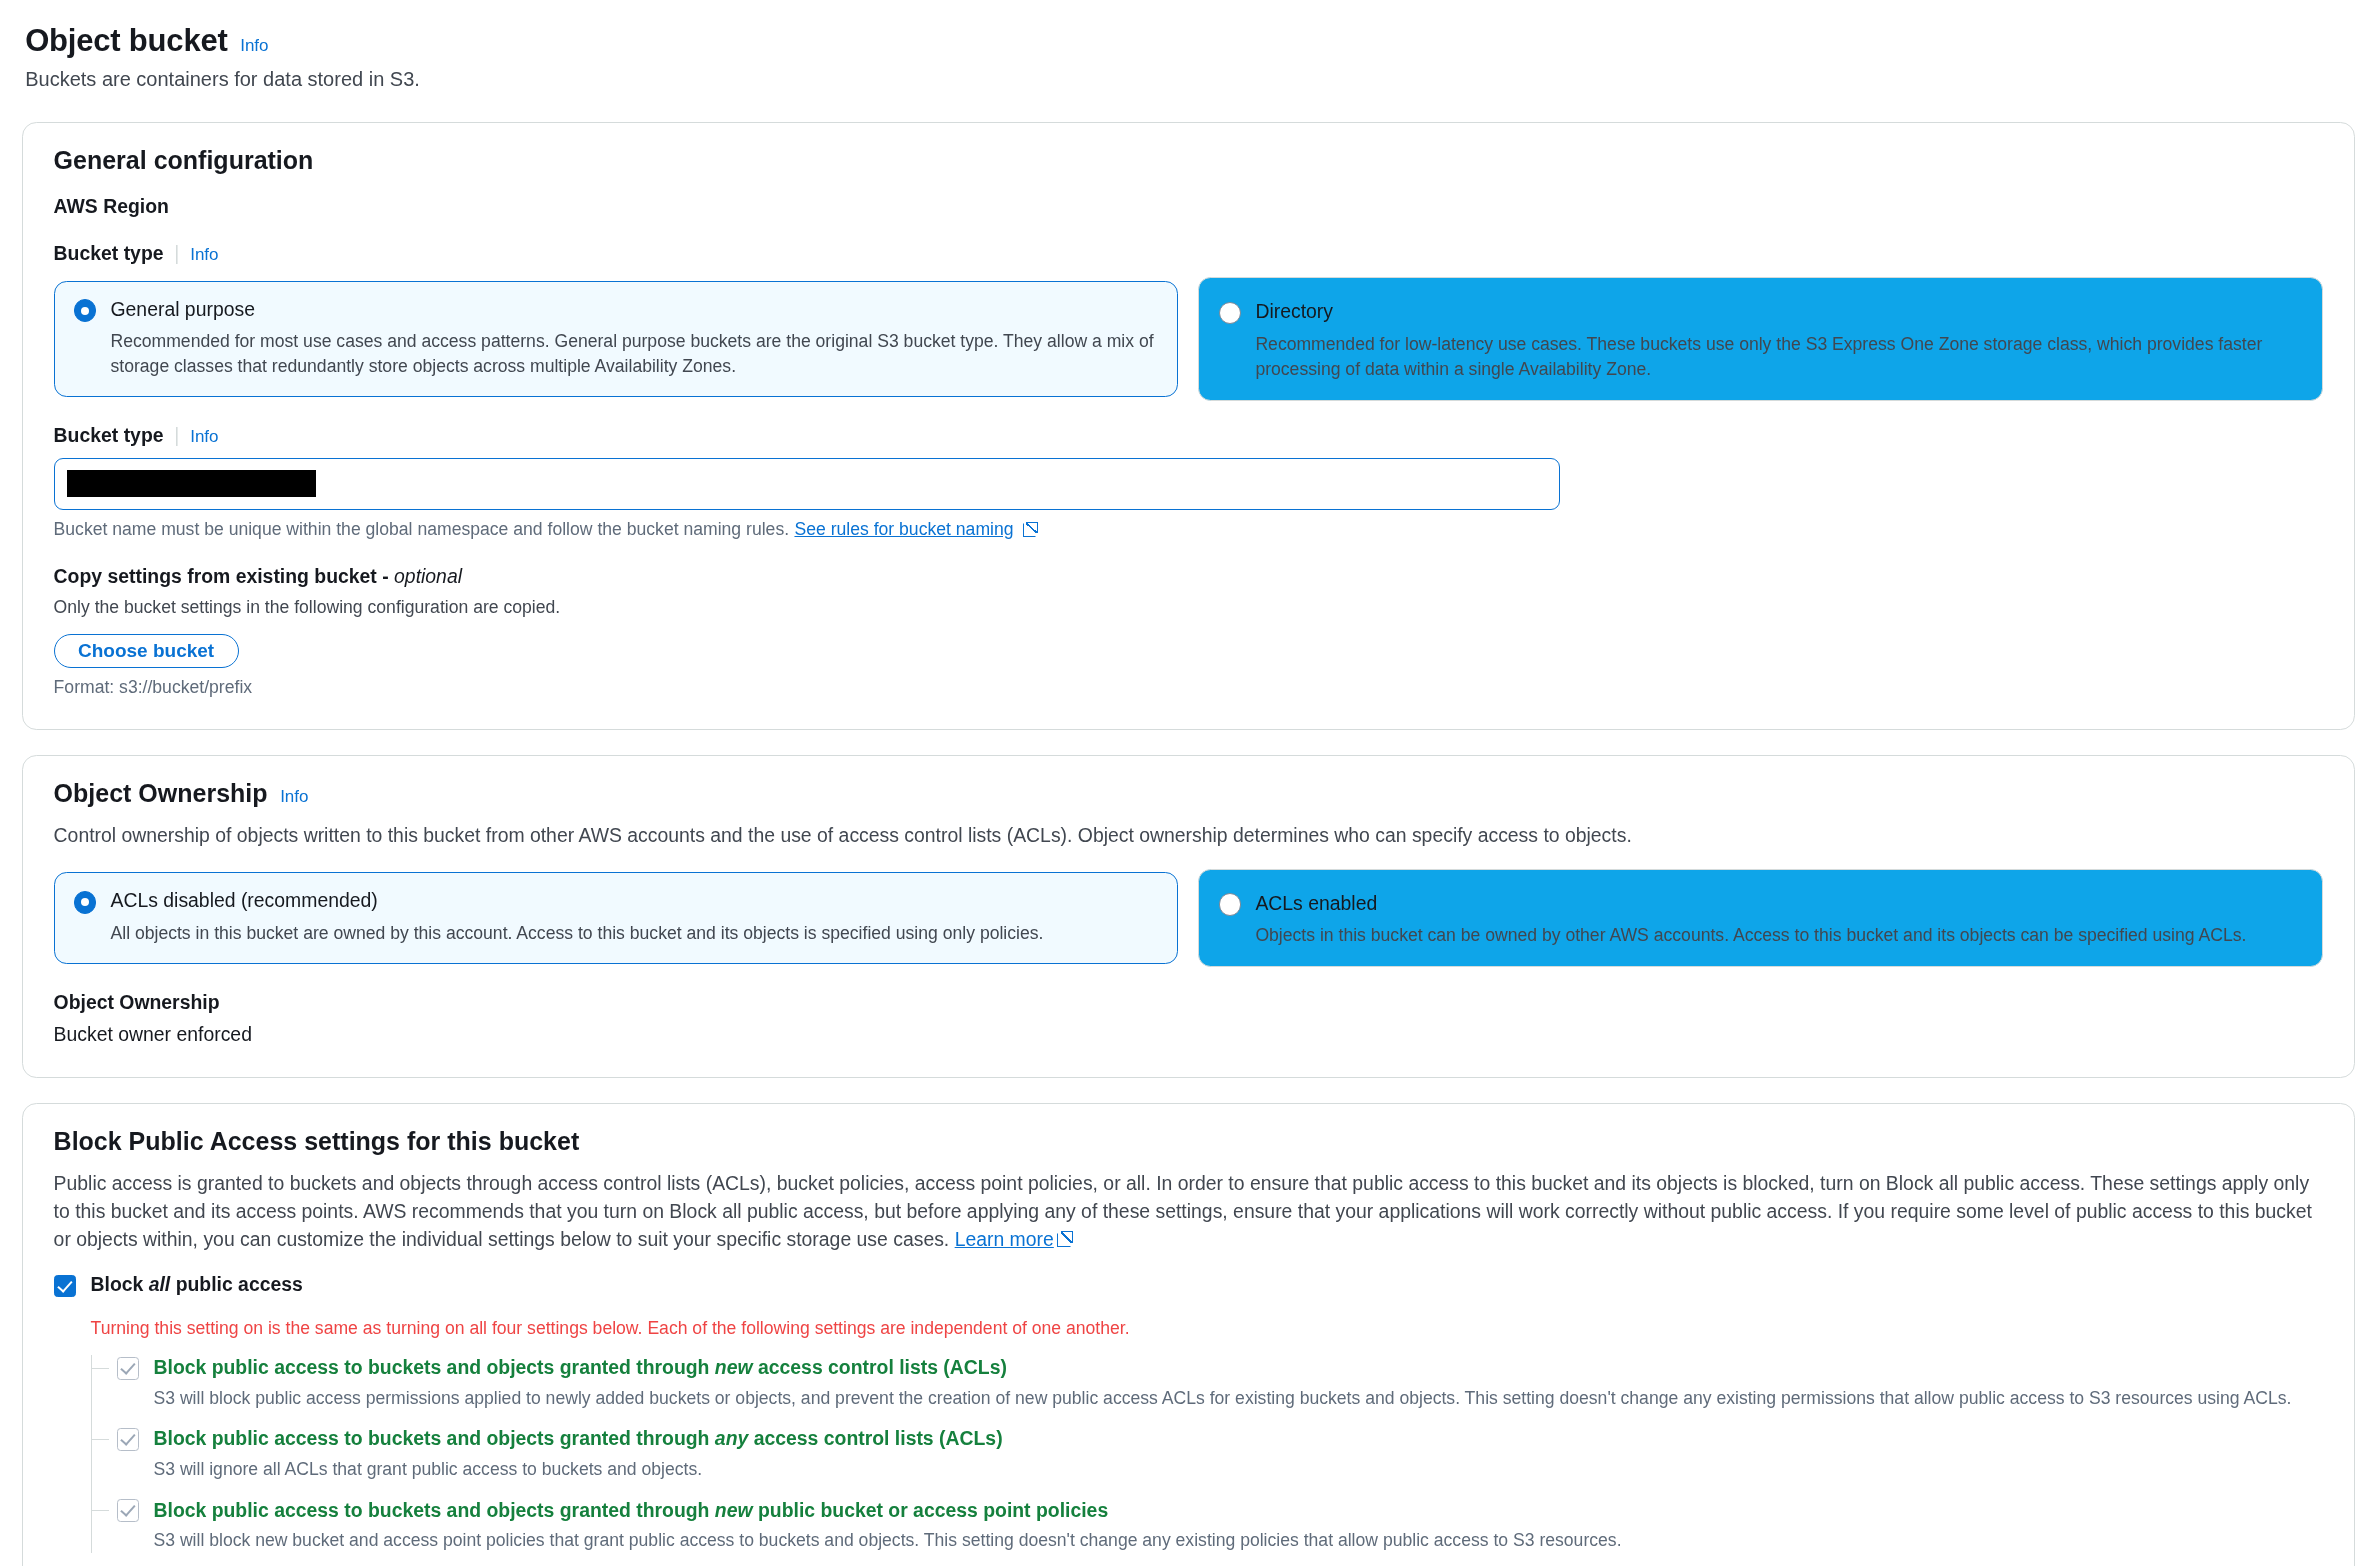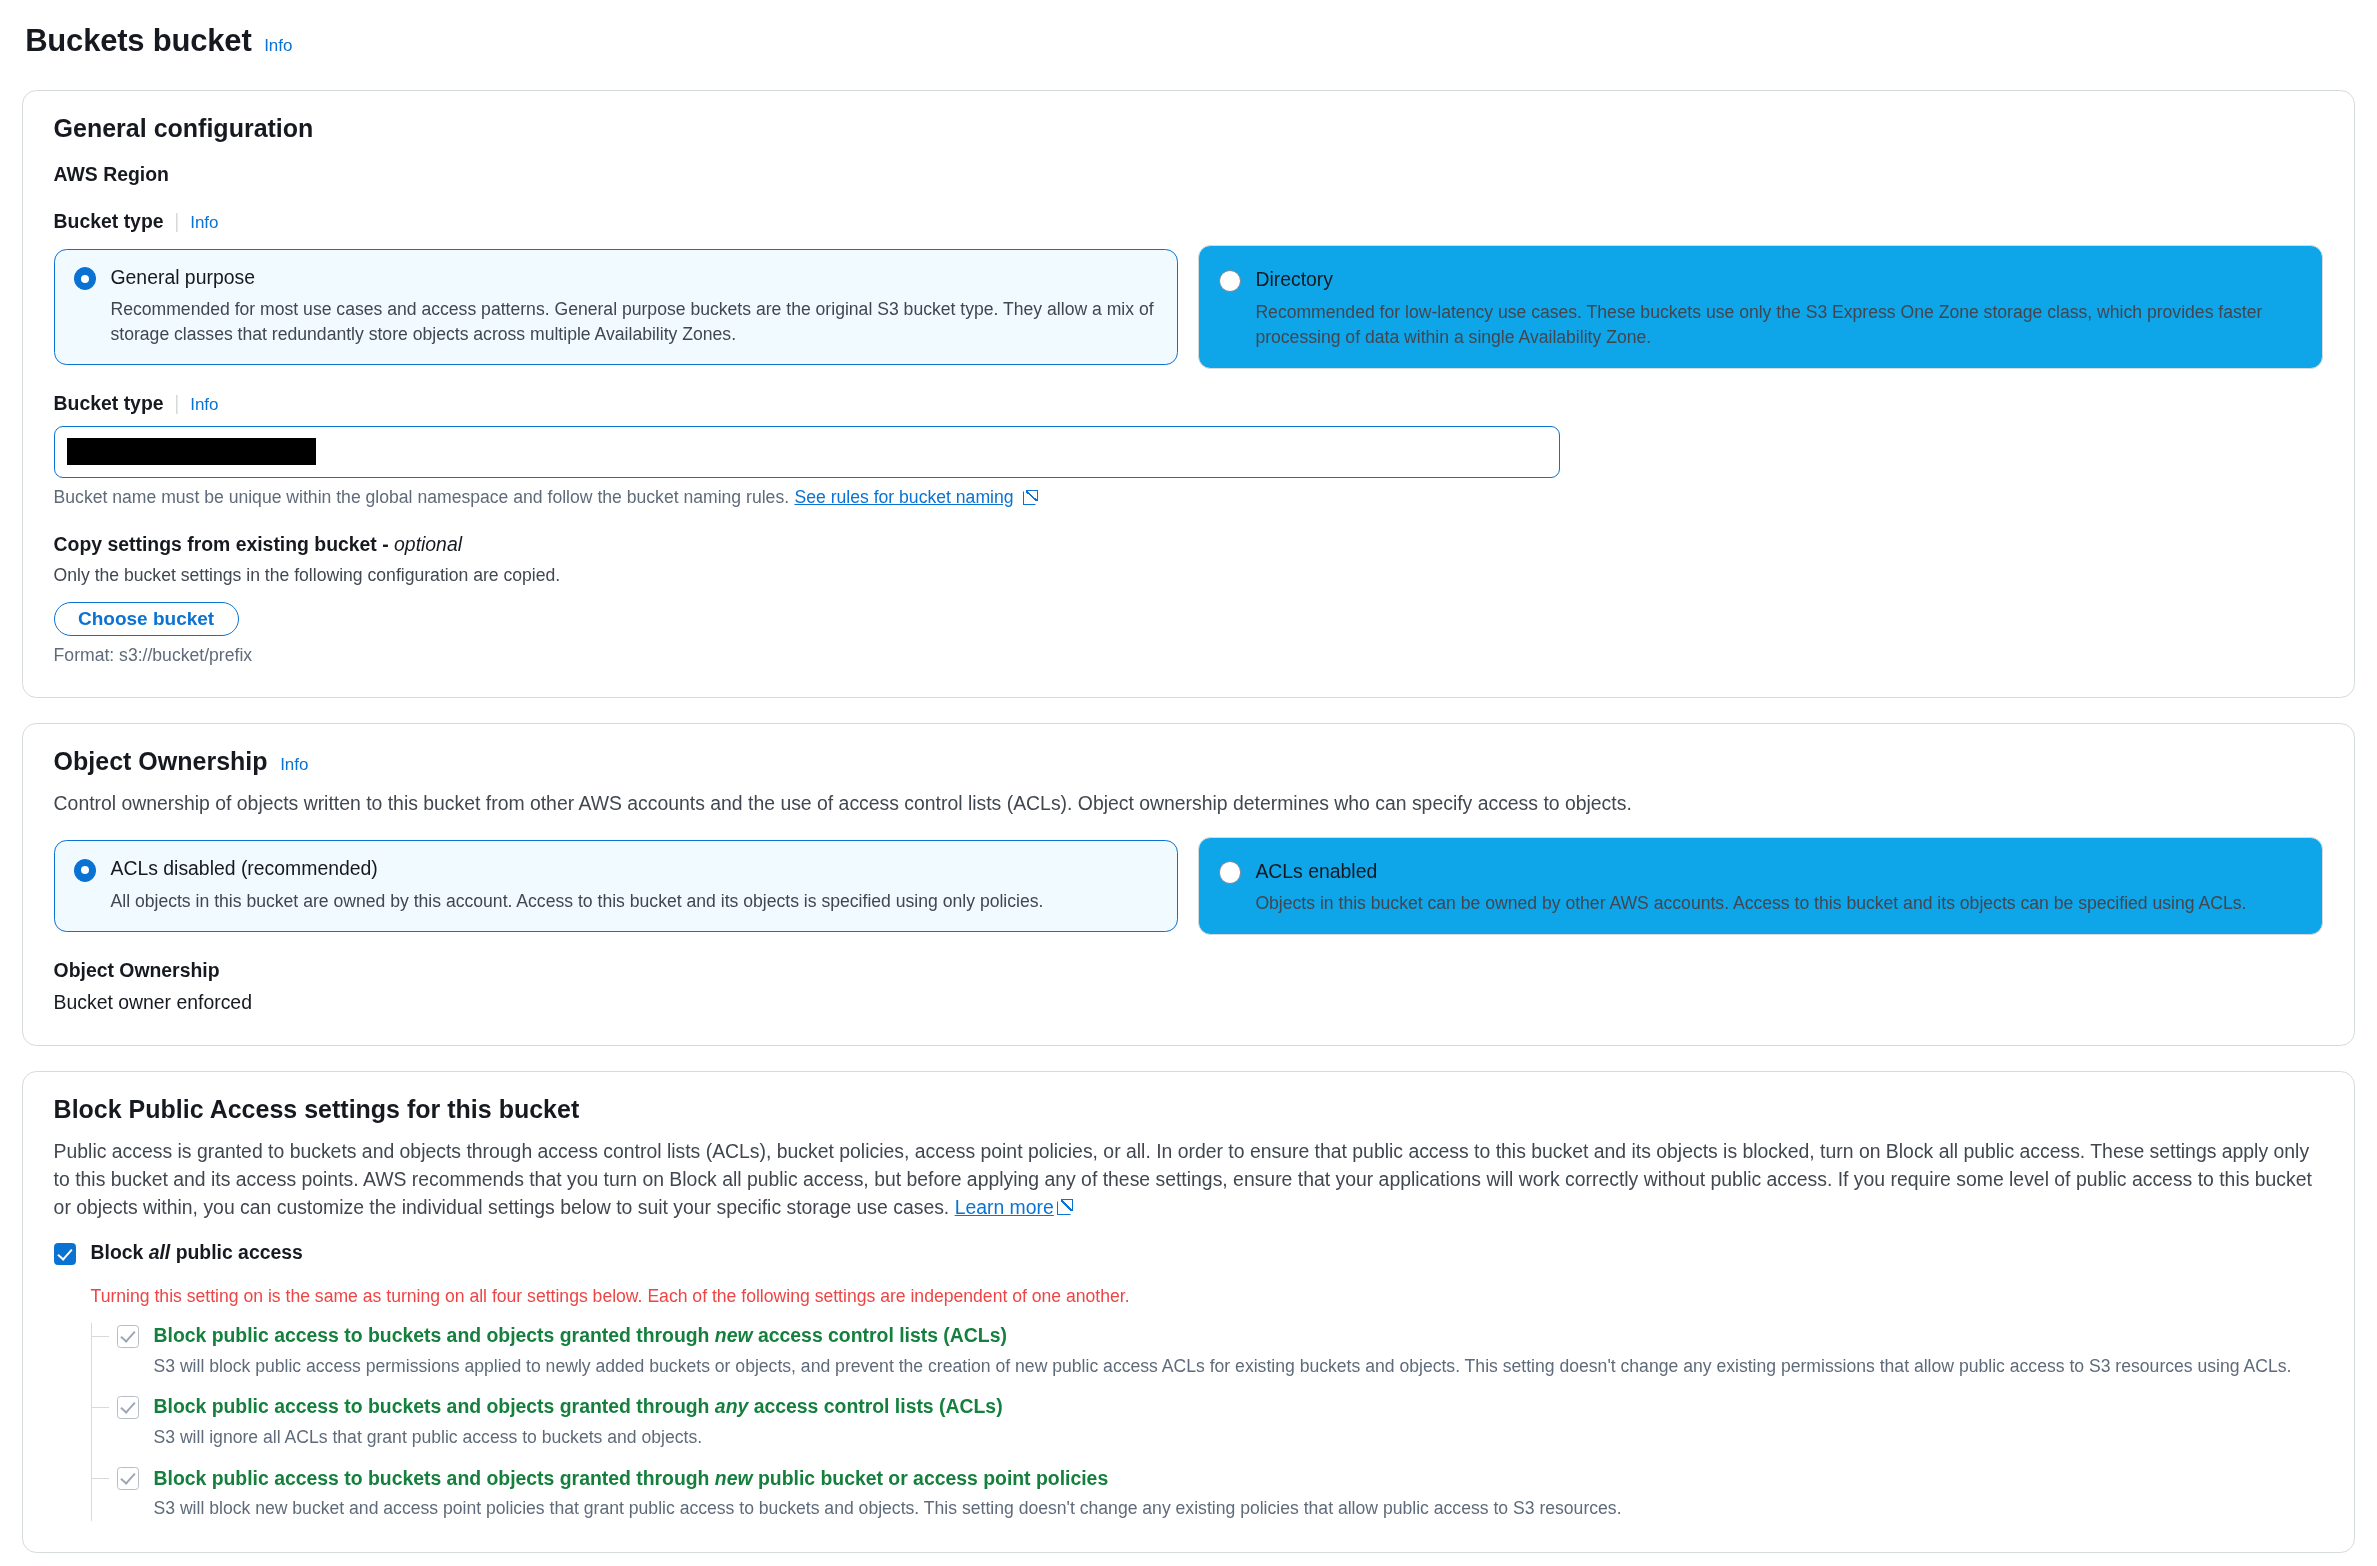--- a/index.html
+++ b/index.html
@@ -314,23 +314,24 @@
     line-height: 1.35;
   }
 </style>
 </head>
 <body>
 
 <div class="page">
 
   <div class="page-header">
     <div class="page-title-row">
-      <h1 class="page-title">Buckets bucket</h1>
+      <h1 class="page-title">Object bucket</h1>
       <a class="info-link">Info</a>
     </div>
+    <div class="page-subtitle">Buckets are containers for data stored in S3.</div>
   </div>
 
   <div class="card">
     <h2 class="card-title">
       <span>General configuration</span>
     </h2>
 
     <div class="field-label" style="margin-top:20px;">
       <span>AWS Region</span>
     </div>

